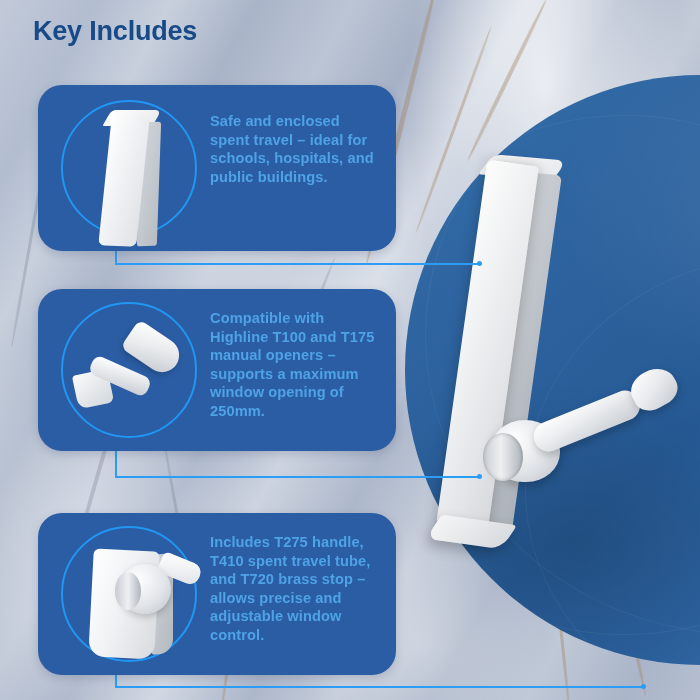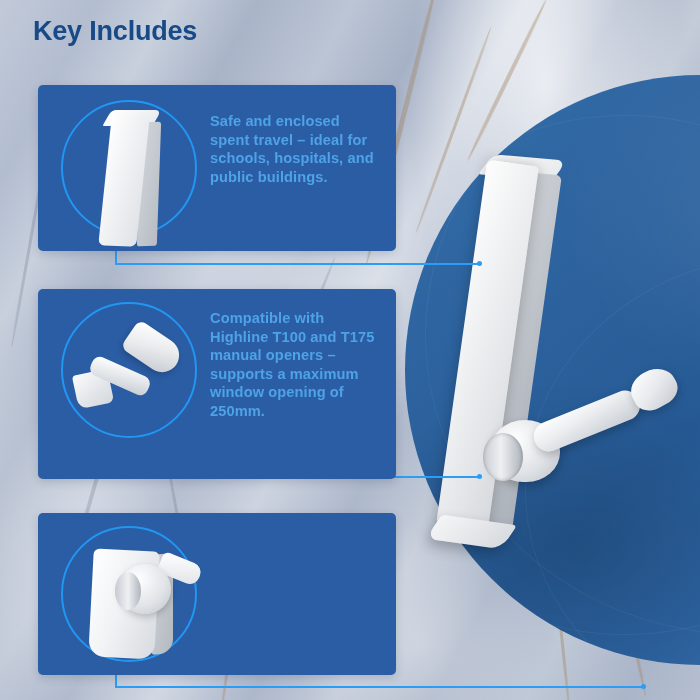--- a/index.html
+++ b/index.html
@@ -122,25 +122,25 @@
     position:absolute; left:33px; top:16px;
     font-size:27px; font-weight:bold; letter-spacing:-.2px;
     color:#174a86;
   }
 
   
   .card {
     position:absolute;
     left:38px; width:358px;
     background:#2b5da4;
-    border-radius:5px;
+    border-radius:24px;
     box-shadow:0 3px 10px rgba(20,40,80,.18);
   }
   #card-1 { top:85px;  height:166px; }
-  #card-2 { top:289px; height:190px; }
+  #card-2 { top:289px; height:162px; }
   #card-3 { top:513px; height:162px; }
 
   .card-circle {
     position:absolute;
     left:23px;
     width:136px; height:136px;
     border-radius:50%;
     border:2.5px solid #2196f3;
     overflow:visible;
   }
@@ -318,13 +318,14 @@
 <div class="card" id="card-3">
   <div class="card-circle">
     <div class="thumb">
       <div class="t3-boxside"></div>
       <div class="t3-box"></div>
       <div class="t3-spout"></div>
       <div class="t3-knob"></div>
       <div class="t3-ring"></div>
     </div>
   </div>
+  <div class="card-text">Includes T275 handle, T410 spent travel tube, and T720 brass stop – allows precise and adjustable window control.</div>
 </div>
 
 </body></html>

